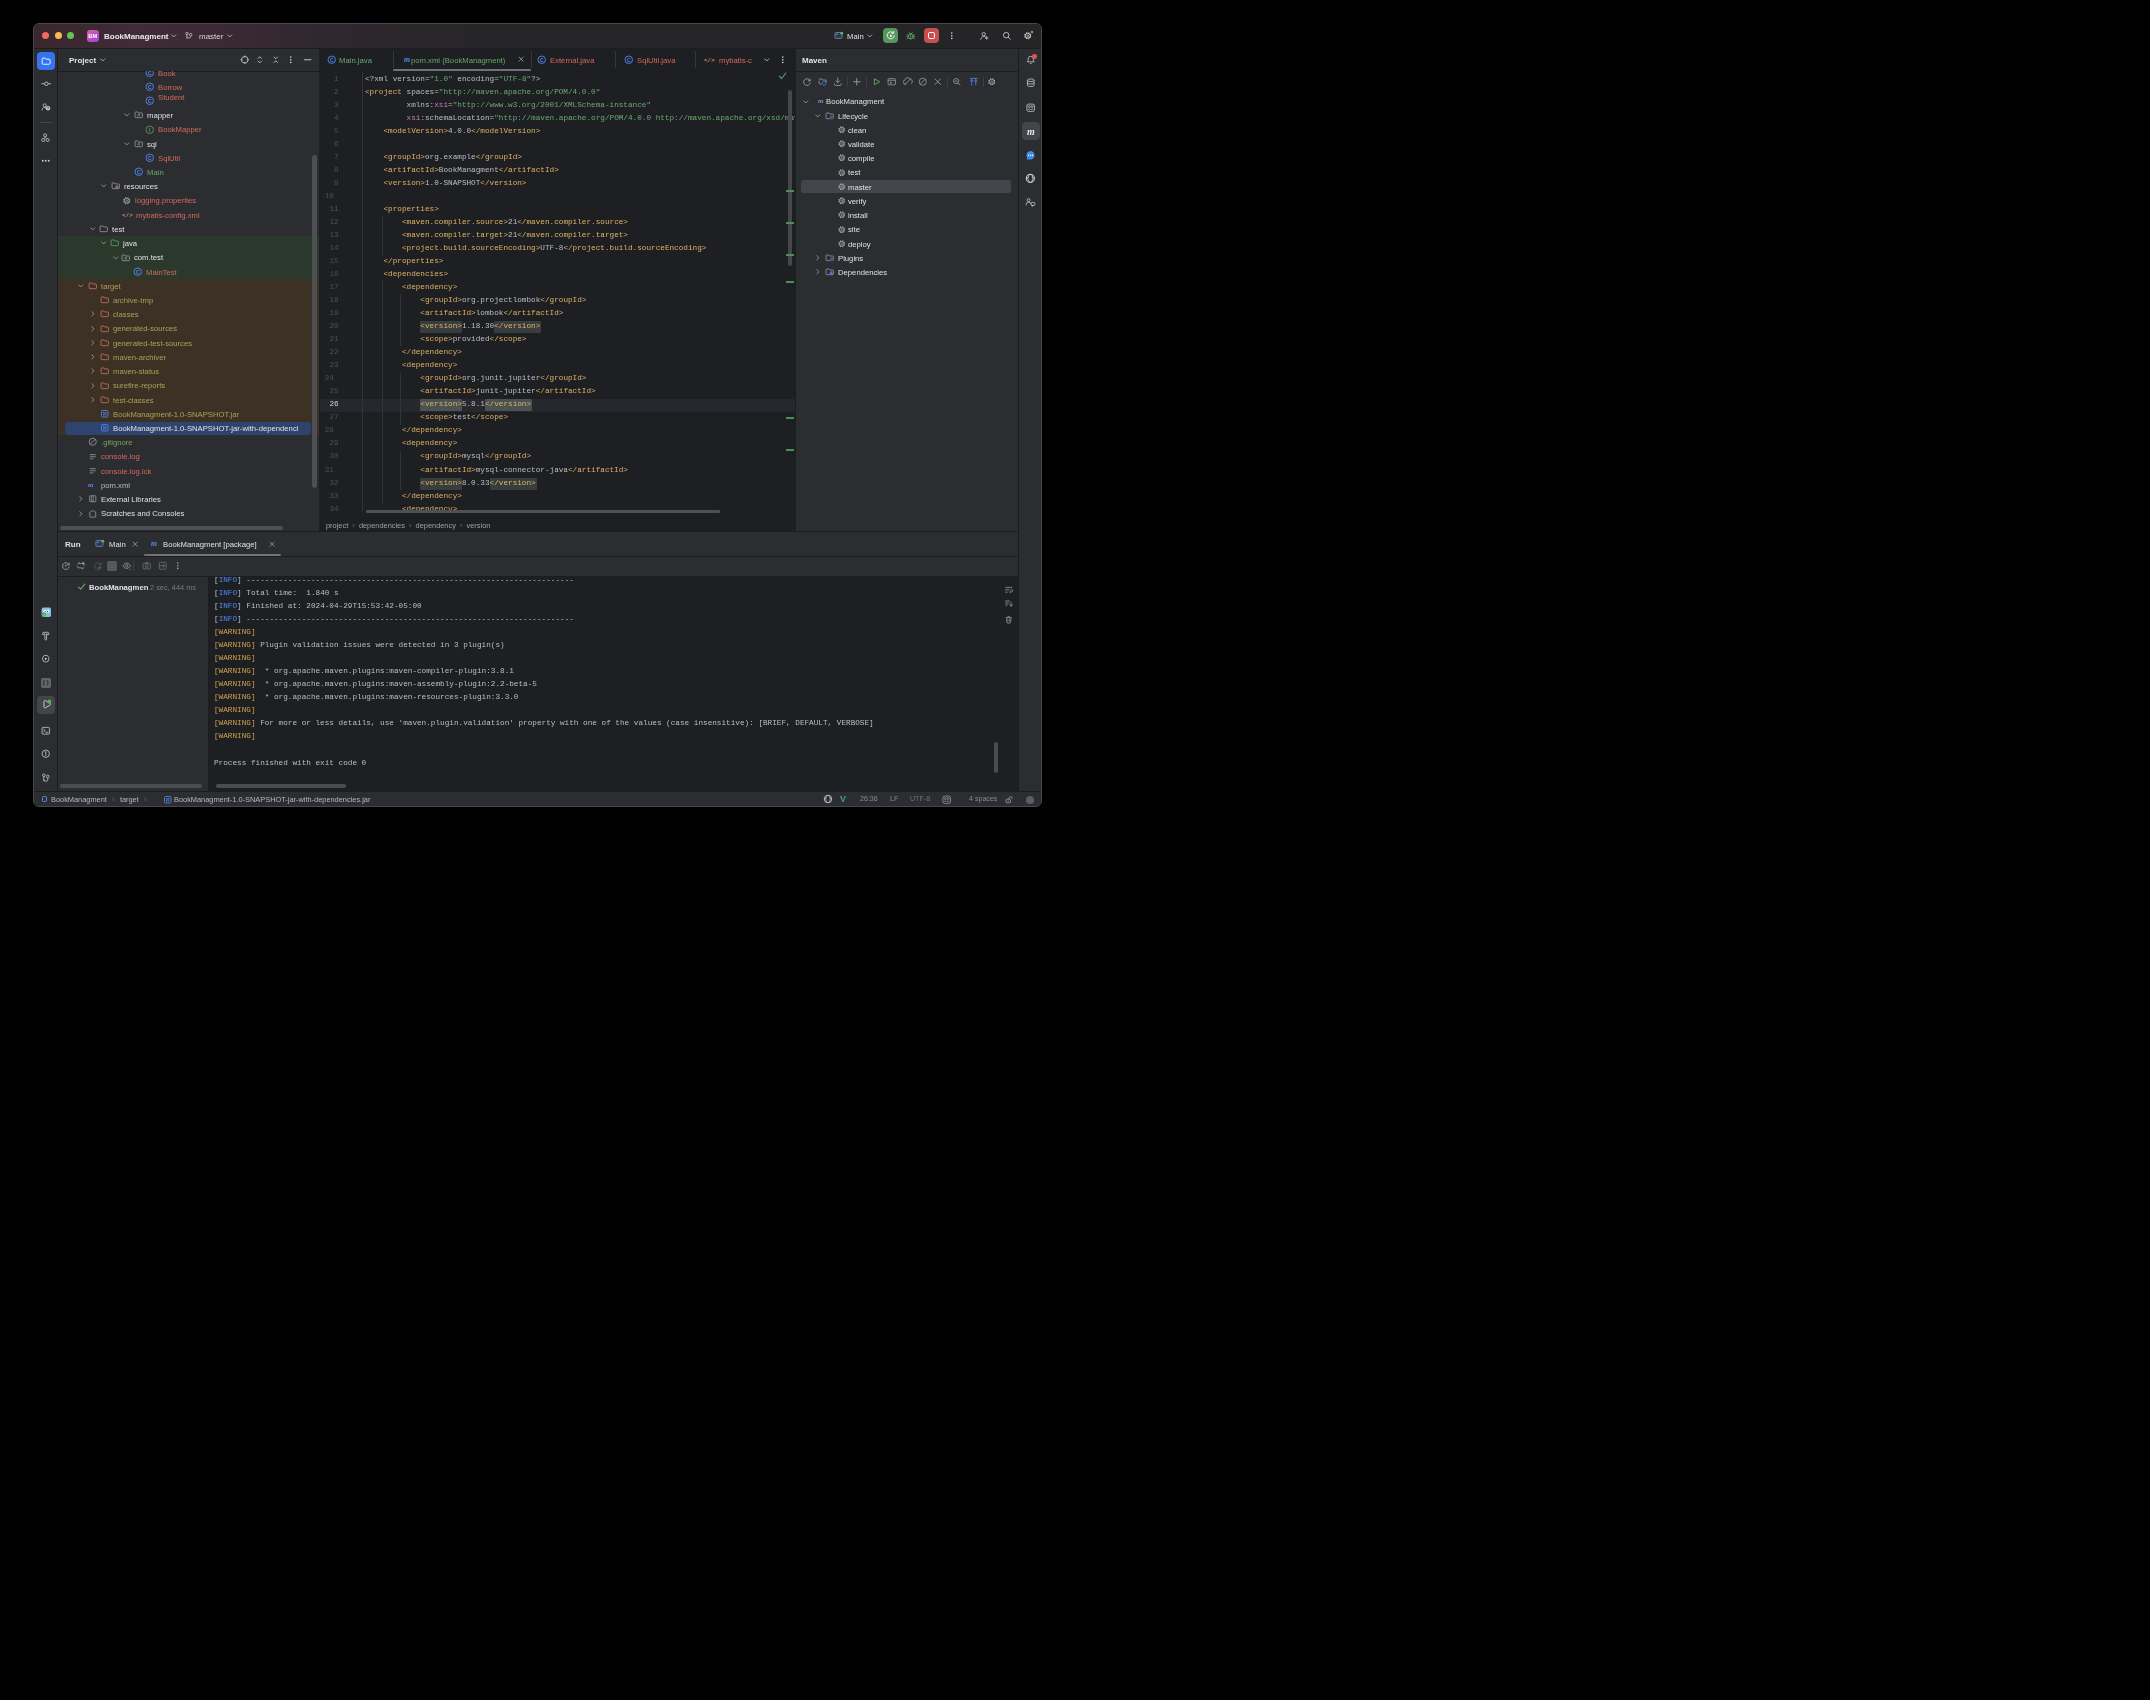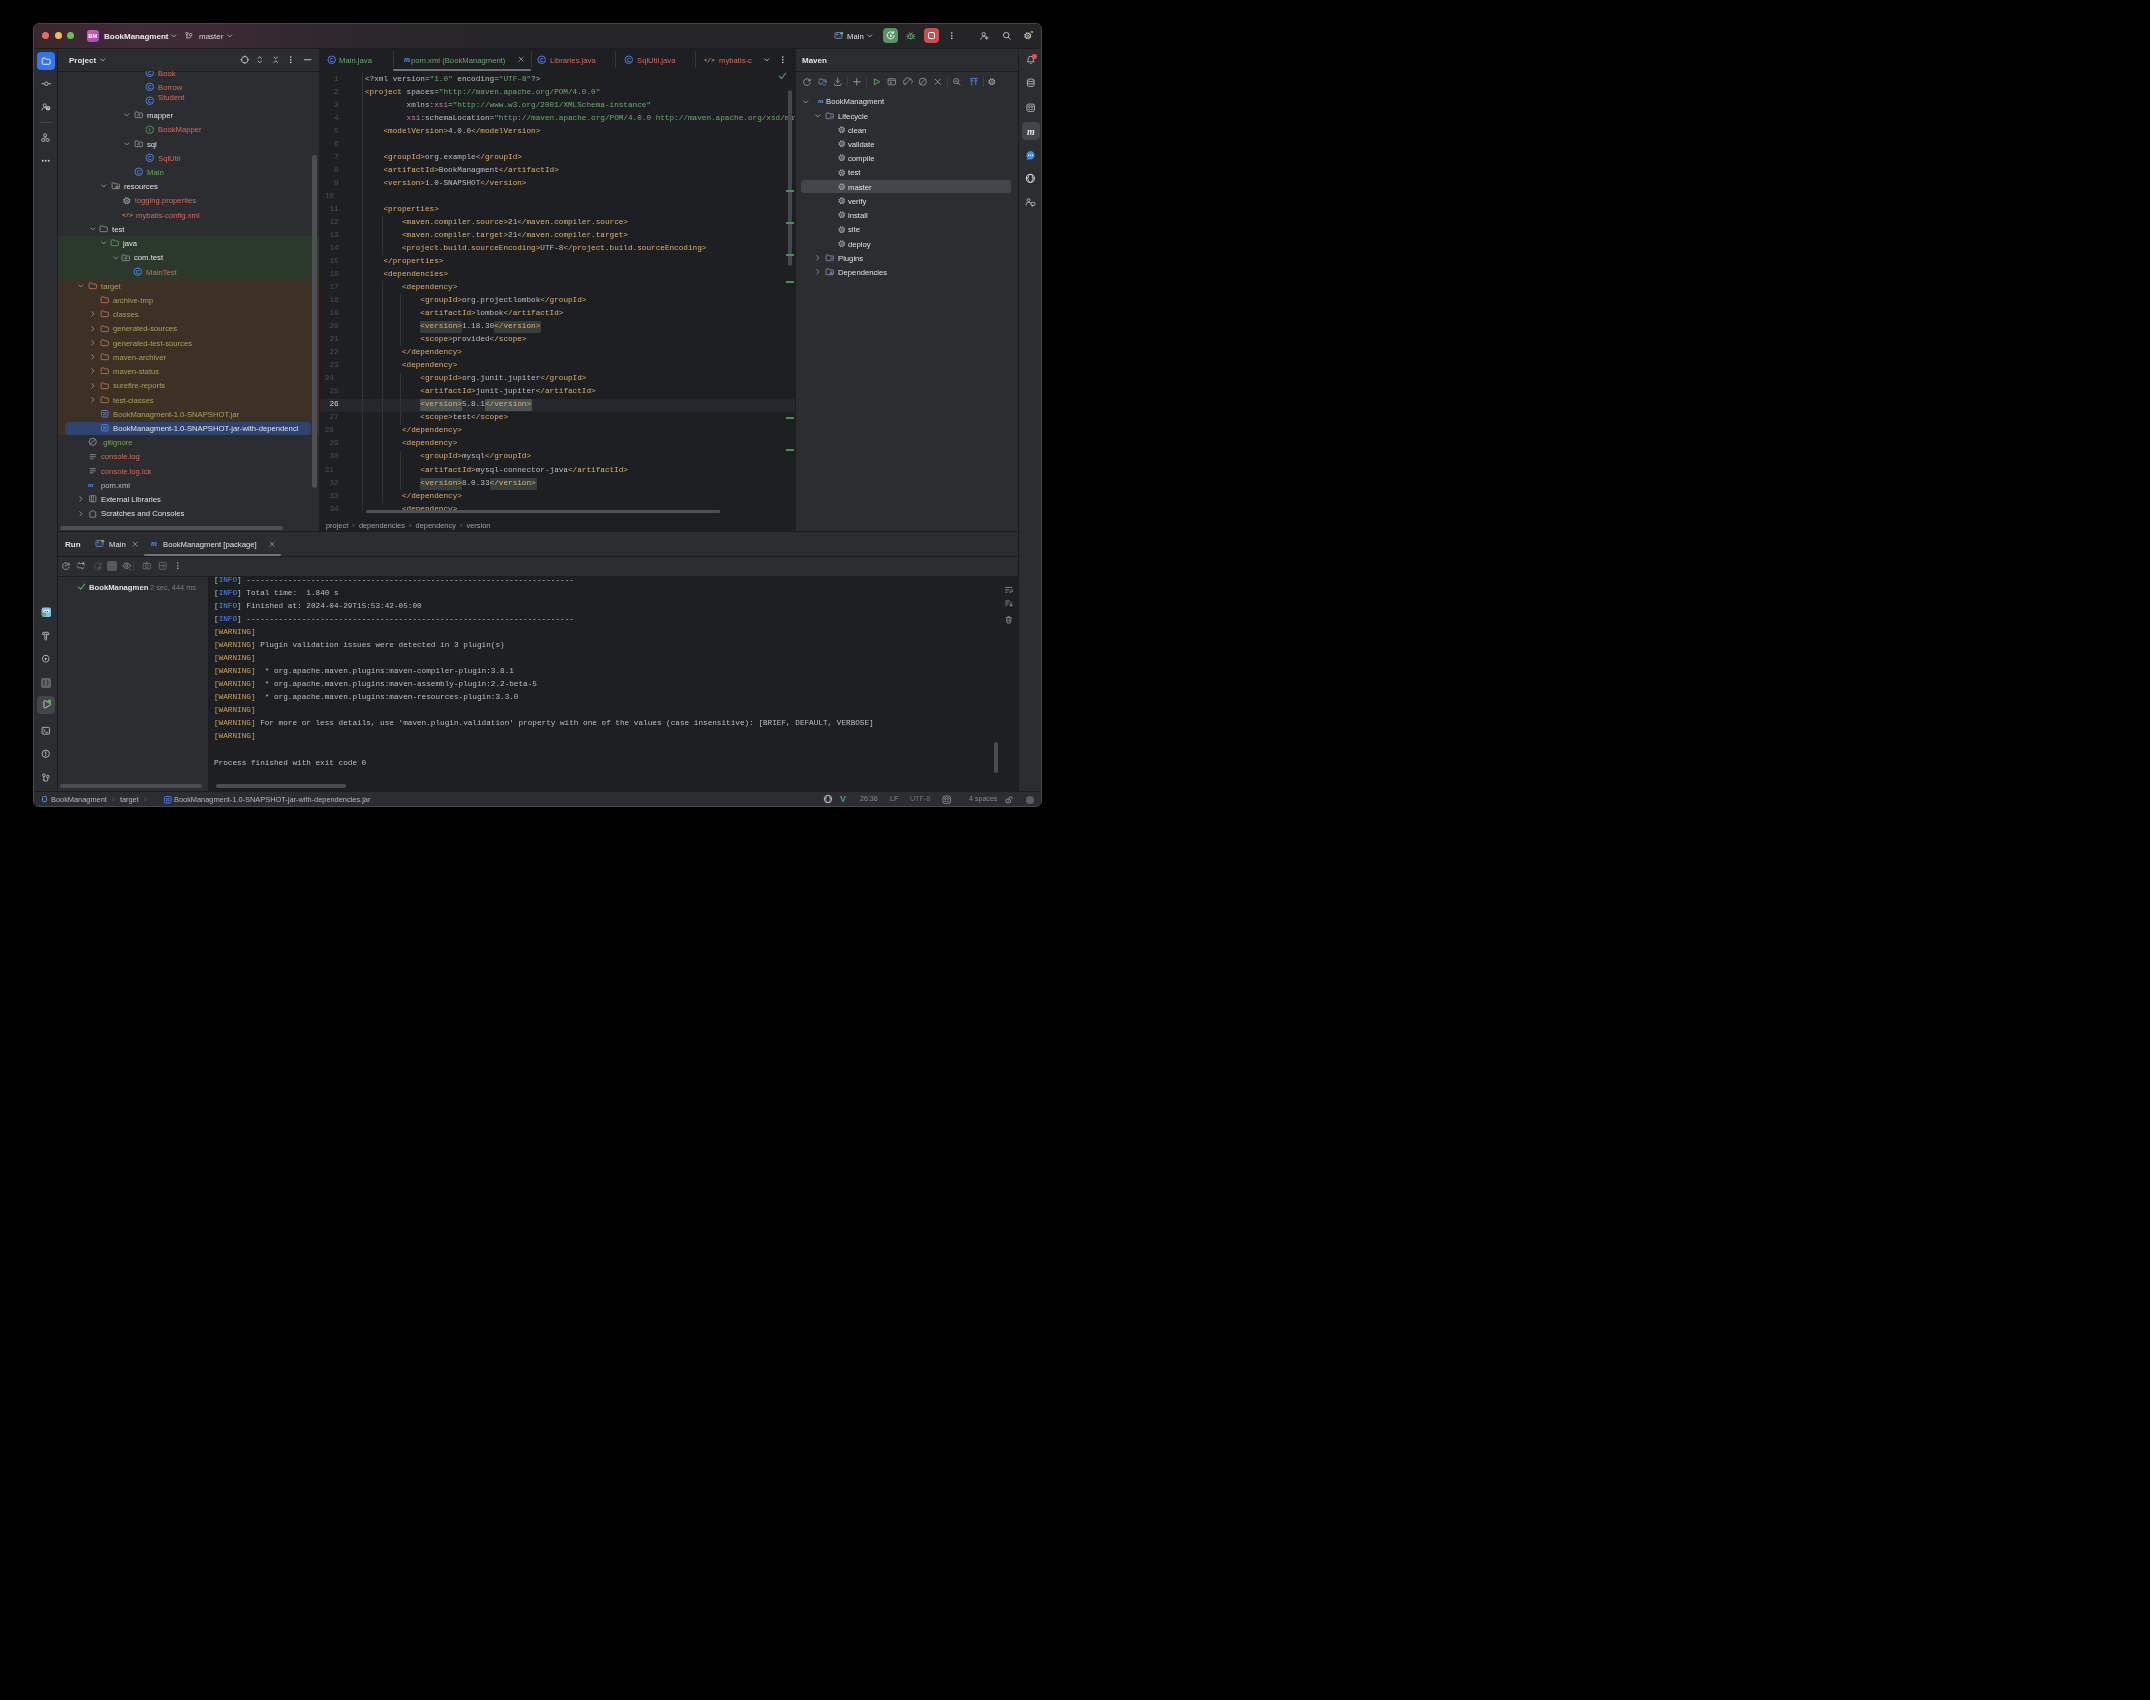--- a/index.html
+++ b/index.html
@@ -435,21 +435,21 @@
 <div style="position:absolute;left:377px;top:36px;transform:translateY(-50%);font:400 7.7px 'Liberation Sans',sans-serif;color:#69a86a;white-space:pre;letter-spacing:0">pom.xml (BookManagment)</div>
 <svg style="position:absolute;left:483px;top:31px" width="8.3" height="8.3" viewBox="0 0 14 14" fill="none">
       <path d="M3.5 3.5 l7 7 M10.5 3.5 l-7 7" stroke="#9da0a8" stroke-width="1.4" stroke-linecap="round"></path>
     </svg>
 <div style="position:absolute;left:497px;top:27px;width:0.6px;height:16.6px;background:#35373b"></div>
 <div style="position:absolute;left:359px;top:45px;width:138px;height:2.1px;background:#6f7377;border-radius:1.2px"></div>
 <svg style="position:absolute;left:503px;top:31px" width="9.5" height="9.5" viewBox="0 0 16 16" fill="none">
       <circle cx="8" cy="8" r="6.3" stroke="#548af7" stroke-width="1.5"></circle>
       <text x="8" y="11.2" font-family="Liberation Sans" font-size="8.5" font-weight="700" fill="#548af7" text-anchor="middle">C</text>
     </svg>
-<div style="position:absolute;left:516px;top:36px;transform:translateY(-50%);font:400 7.7px 'Liberation Sans',sans-serif;color:#d4695c;white-space:pre;letter-spacing:0">Libraries.java</div>
+<div style="position:absolute;left:516px;top:36px;transform:translateY(-50%);font:400 7.7px 'Liberation Sans',sans-serif;color:#d4695c;white-space:pre;letter-spacing:0">External.java</div>
 <div style="position:absolute;left:581px;top:27px;width:0.6px;height:16.6px;background:#35373b"></div>
 <svg style="position:absolute;left:590px;top:31px" width="9.5" height="9.5" viewBox="0 0 16 16" fill="none">
       <circle cx="8" cy="8" r="6.3" stroke="#548af7" stroke-width="1.5"></circle>
       <text x="8" y="11.2" font-family="Liberation Sans" font-size="8.5" font-weight="700" fill="#548af7" text-anchor="middle">C</text>
     </svg>
 <div style="position:absolute;left:603px;top:36px;transform:translateY(-50%);font:400 7.7px 'Liberation Sans',sans-serif;color:#d4695c;white-space:pre;letter-spacing:0">SqlUtil.java</div>
 <div style="position:absolute;left:661px;top:27px;width:0.6px;height:16.6px;background:#35373b"></div>
 <div style="position:absolute;left:670px;top:36px;transform:translateY(-50%);font:700 6px 'Liberation Mono',monospace;color:#cf8e6d;white-space:pre;letter-spacing:0">&lt;/&gt;</div>
 <div style="position:absolute;left:685px;top:36px;transform:translateY(-50%);font:400 7.7px 'Liberation Sans',sans-serif;color:#d4695c;white-space:pre;letter-spacing:0">mybatis-c</div>
 <div style="position:absolute;left:720px;top:27px;width:16.6px;height:16.6px;background:linear-gradient(90deg,rgba(30,31,34,0),#1e1f22 70%)"></div>

